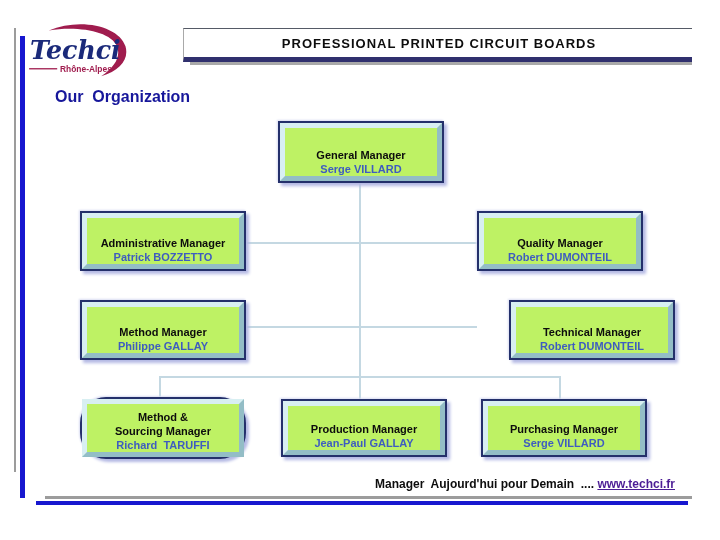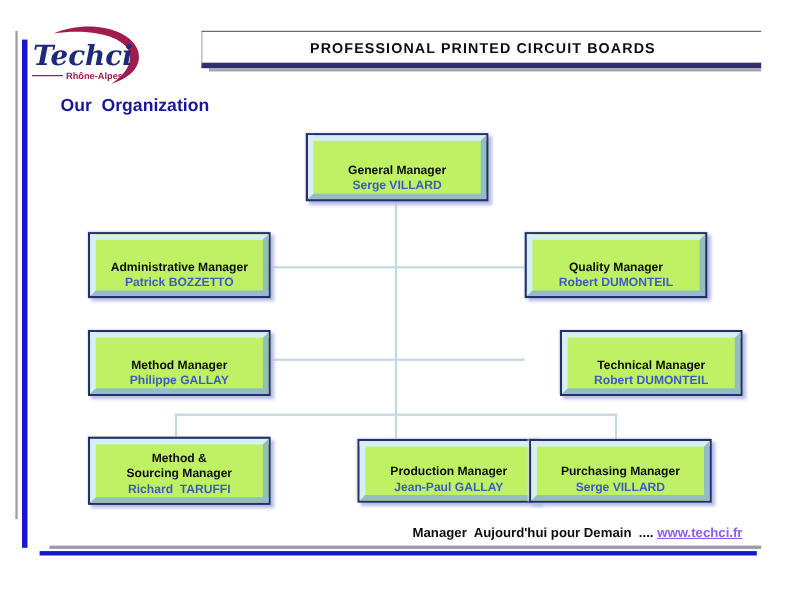--- a/index.html
+++ b/index.html
@@ -57,21 +57,21 @@
   .org-name{
     font-size:11px;line-height:14px;font-weight:bold;color:#3e5cc0;white-space:pre;
   }
 
   
   #footer-text{
     position:absolute;right:17px;top:477px;font-size:12px;font-weight:bold;color:#0d0d0d;
     white-space:pre;
   }
   #footer-text .motto{white-space:pre;}
-  #footer-link{color:#8b5cf6;text-decoration:underline;cursor:pointer;white-space:pre;}
+  #footer-link{color:#4c1d95;text-decoration:underline;cursor:pointer;white-space:pre;}
   .bar-gray-h{position:absolute;left:45px;top:496px;width:655px;height:3px;background:#9c9c9c;}
   .bar-blue-h{position:absolute;left:36px;top:501px;width:652px;height:4px;background:#1717cf;}
 </style>
 </head>
 <body>
 
 <div id="slide">
 
   <div class="bar-gray-v"></div>
   <div class="bar-blue-v"></div>
@@ -126,29 +126,29 @@
     </div>
   </div>
 
   <div class="org-box" style="left:477px;top:300px;width:162px;height:56px;margin-left:32px;">
     <div class="org-box-inner">
       <div class="org-title">Technical Manager</div>
       <div class="org-name">Robert DUMONTEIL</div>
     </div>
   </div>
 
-  <div class="org-box" style="left:80px;top:397px;width:162px;height:58px;">
+  <div class="org-box" style="left:80px;top:397px;width:162px;height:58px;border-radius:26px;">
     <div class="org-box-inner">
       <div class="org-title">Method &amp;
 Sourcing Manager</div>
       <div class="org-name">Richard  TARUFFI</div>
     </div>
   </div>
 
-  <div class="org-box" style="left:281px;top:399px;width:162px;height:54px;margin-left:44px;">
+  <div class="org-box" style="left:281px;top:399px;width:162px;height:54px;">
     <div class="org-box-inner">
       <div class="org-title">Production Manager</div>
       <div class="org-name">Jean-Paul GALLAY</div>
     </div>
   </div>
 
   <div class="org-box" style="left:481px;top:399px;width:162px;height:54px;">
     <div class="org-box-inner">
       <div class="org-title">Purchasing Manager</div>
       <div class="org-name">Serge VILLARD</div>

